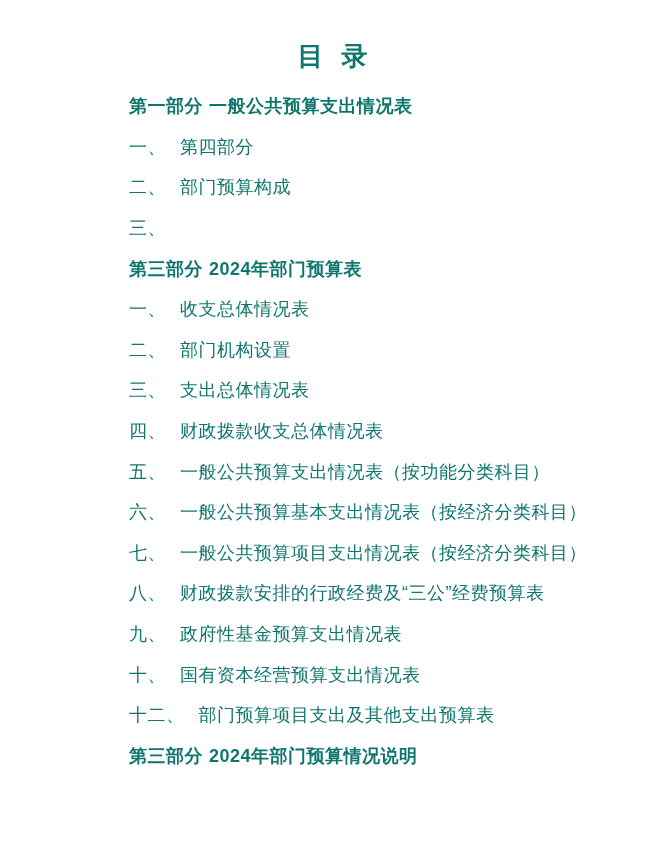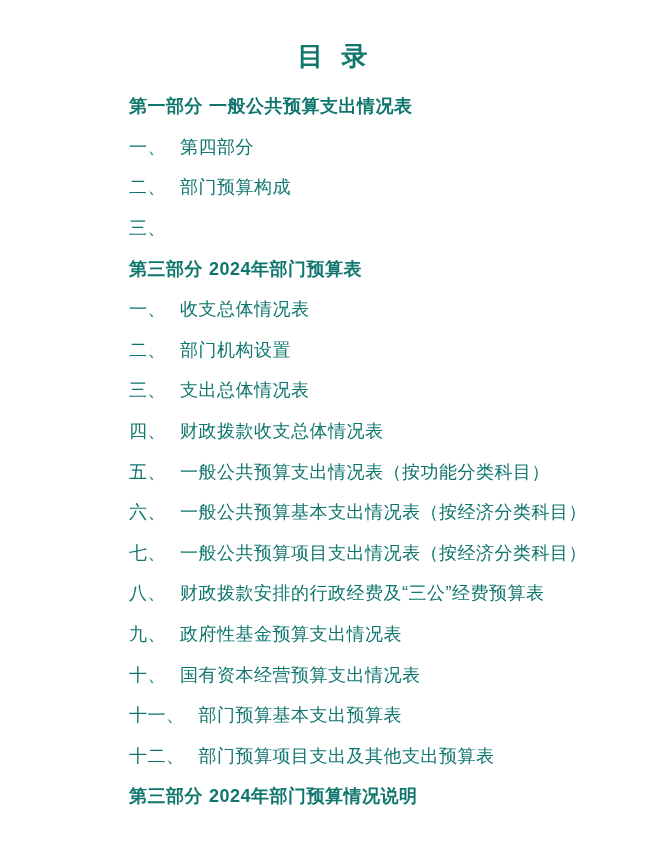--- a/index.html
+++ b/index.html
@@ -105,24 +105,20 @@
   </div>
       <div class="toc-line item">
     <span class="num">九、</span>
     <span class="text">政府性基金预算支出情况表</span>
   </div>
       <div class="toc-line item">
     <span class="num">十、</span>
     <span class="text">国有资本经营预算支出情况表</span>
   </div>
       <div class="toc-line item">
-    <span class="num">十一、</span>
-    <span class="text">部门预算基本支出预算表</span>
-  </div>
-      <div class="toc-line item">
     <span class="num">十二、</span>
     <span class="text">部门预算项目支出及其他支出预算表</span>
   </div>
       <div class="toc-line part">
     <span class="num">第三部分</span>
     <span class="text">2024年部门预算情况说明</span>
   </div>
     </div>
 </div>
 

